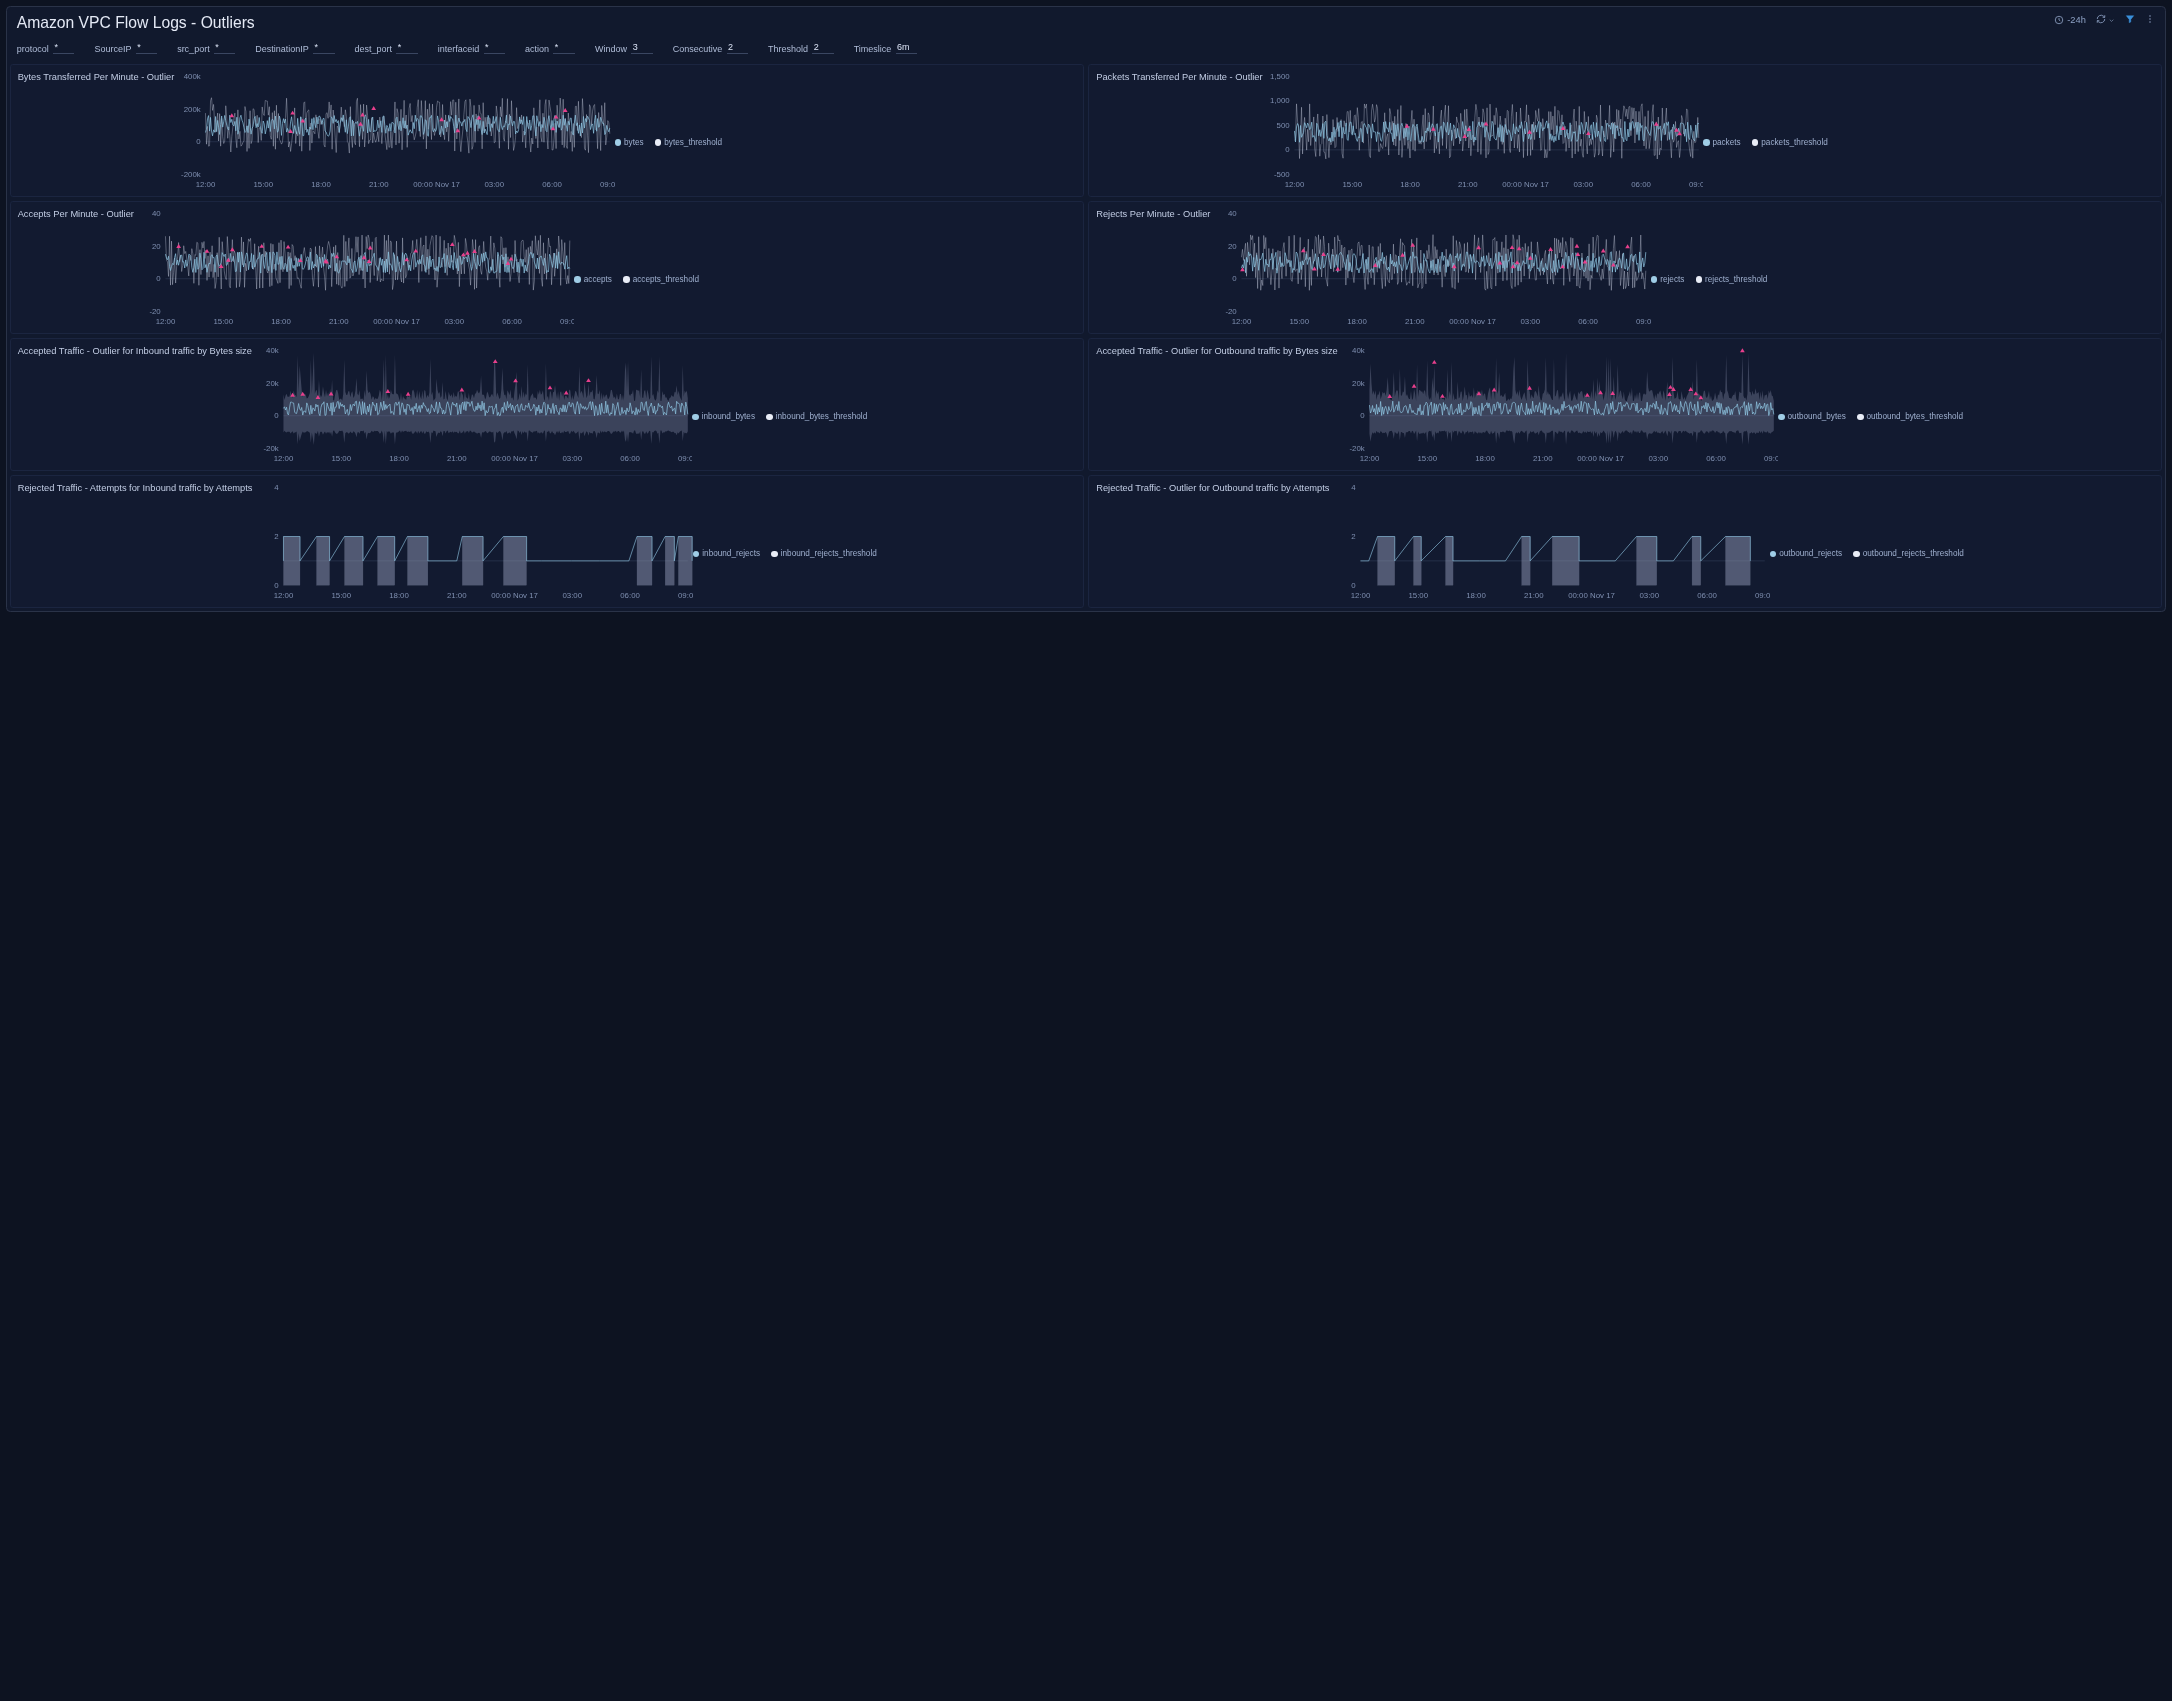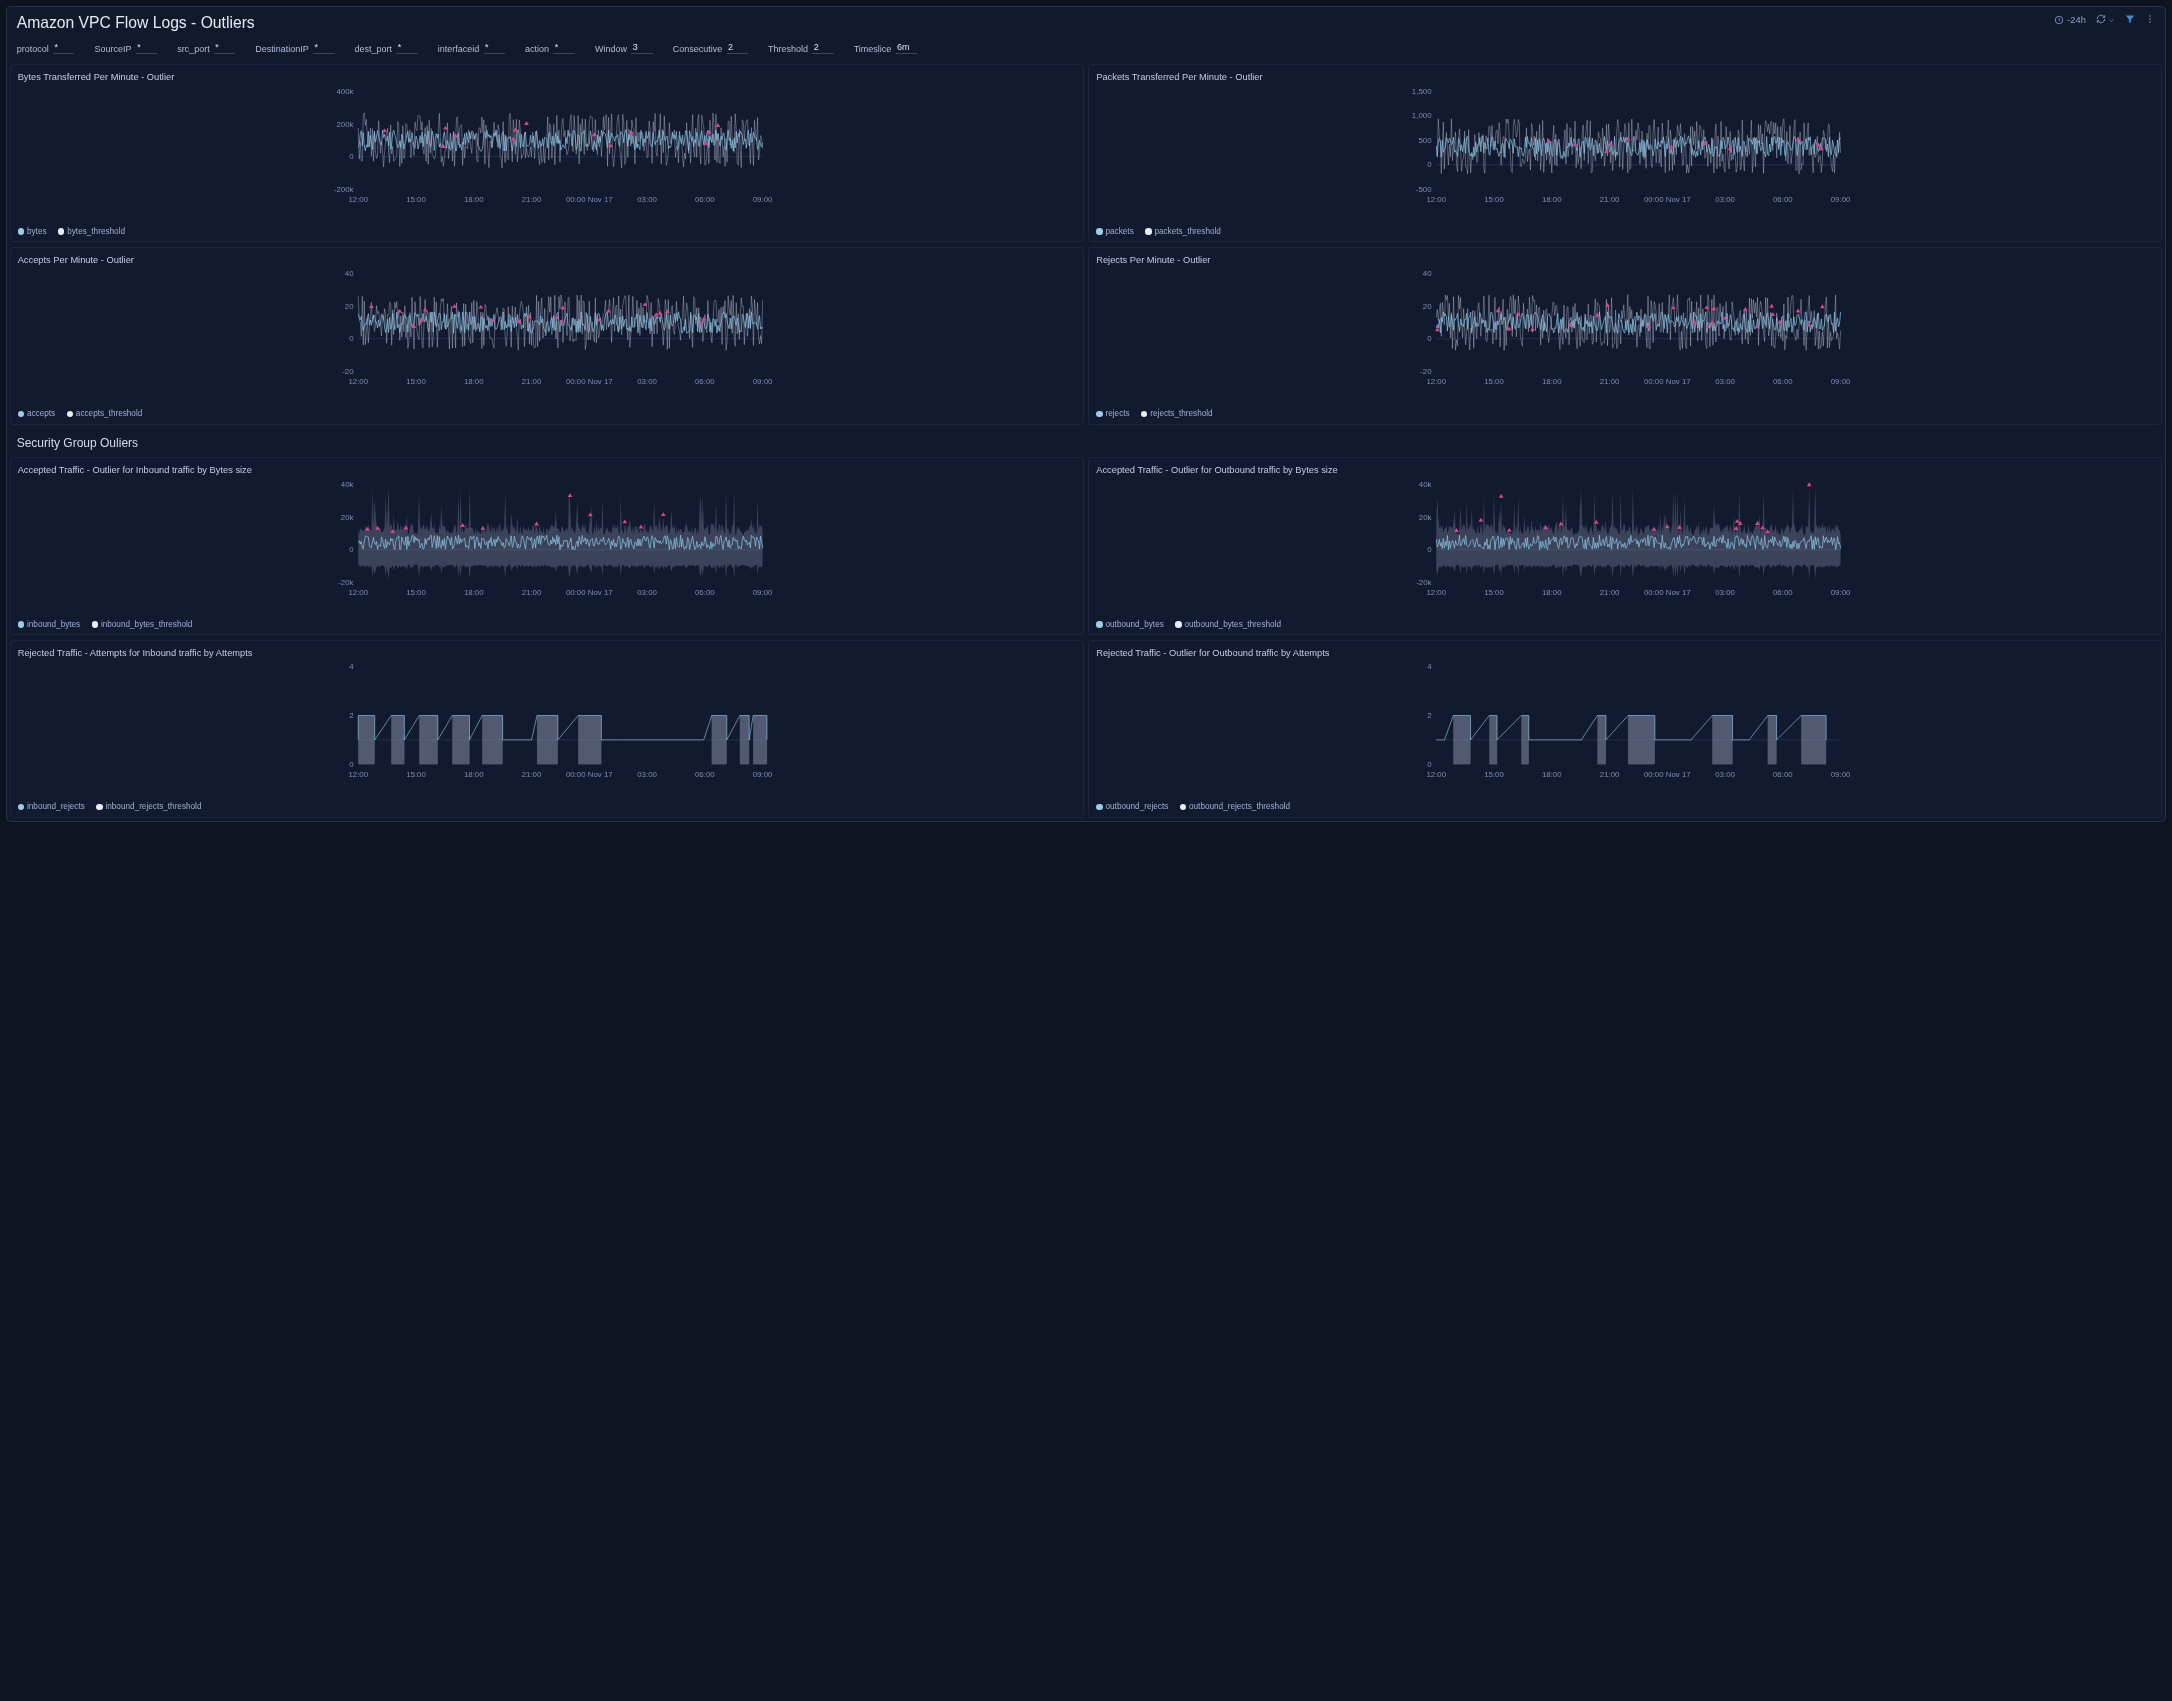--- a/index.html
+++ b/index.html
@@ -46,21 +46,21 @@
     display: grid;
     grid-template-columns: 1fr 1fr;
     gap: 4.3px;
     padding: 0 2.9px 2.9px 2.9px;
   }
   .panel {
     background: #121a30;
     border: 0.7px solid #1b2540;
     border-radius: 2.9px;
     padding: 7.1px 7.1px 5.7px 7.1px;
-    display: flex; flex-direction: column;
+    display: flex; flex-direction: row;
   }
   .panel .ptitle { font-size: 9.3px; color: #c2cde4; margin-bottom: 4.3px; }
   .section-title {
     grid-column: 1 / -1;
     font-size: 12px; color: #d3dbf0;
     padding: 7.1px 7.1px 2.9px 7.1px;
     background: #11192d;
   }
   .chart-wrap { position: relative; }
   .chart-svg { width: 100%; height: 118px; display: block; }
@@ -343,21 +343,20 @@
               <path class="mark" d="M512.7769423558898 68.21051752357482 l3 5 l-6 0 z"></path>
               <path class="mark" d="M530.812030075188 44.82552323989867 l3 5 l-6 0 z"></path>
             </g>
           </svg>
         </div>
     <div class="legend">
           <span><span class="dot c1"></span>rejects</span>
           <span><span class="dot c2"></span>rejects_threshold</span>
         </div>
       </div>
-      <div class="section-title">Security Group Ouliers</div>
       <div class="panel">
         <div class="ptitle">Accepted Traffic - Outlier for Inbound traffic by Bytes size</div>
     <div class="chart-wrap">
           <svg class="chart-svg" viewBox="0 0 560 150" style="font-size:12px">
             <g class="axis">
               <text x="34" y="133" text-anchor="end">-20k</text>
               <text x="34" y="91.66666666666667" text-anchor="end">0</text>
               <text x="34" y="50.33333333333334" text-anchor="end">20k</text>
               <text x="34" y="9" text-anchor="end">40k</text>
               <text x="40" y="146" text-anchor="middle">12:00</text>

